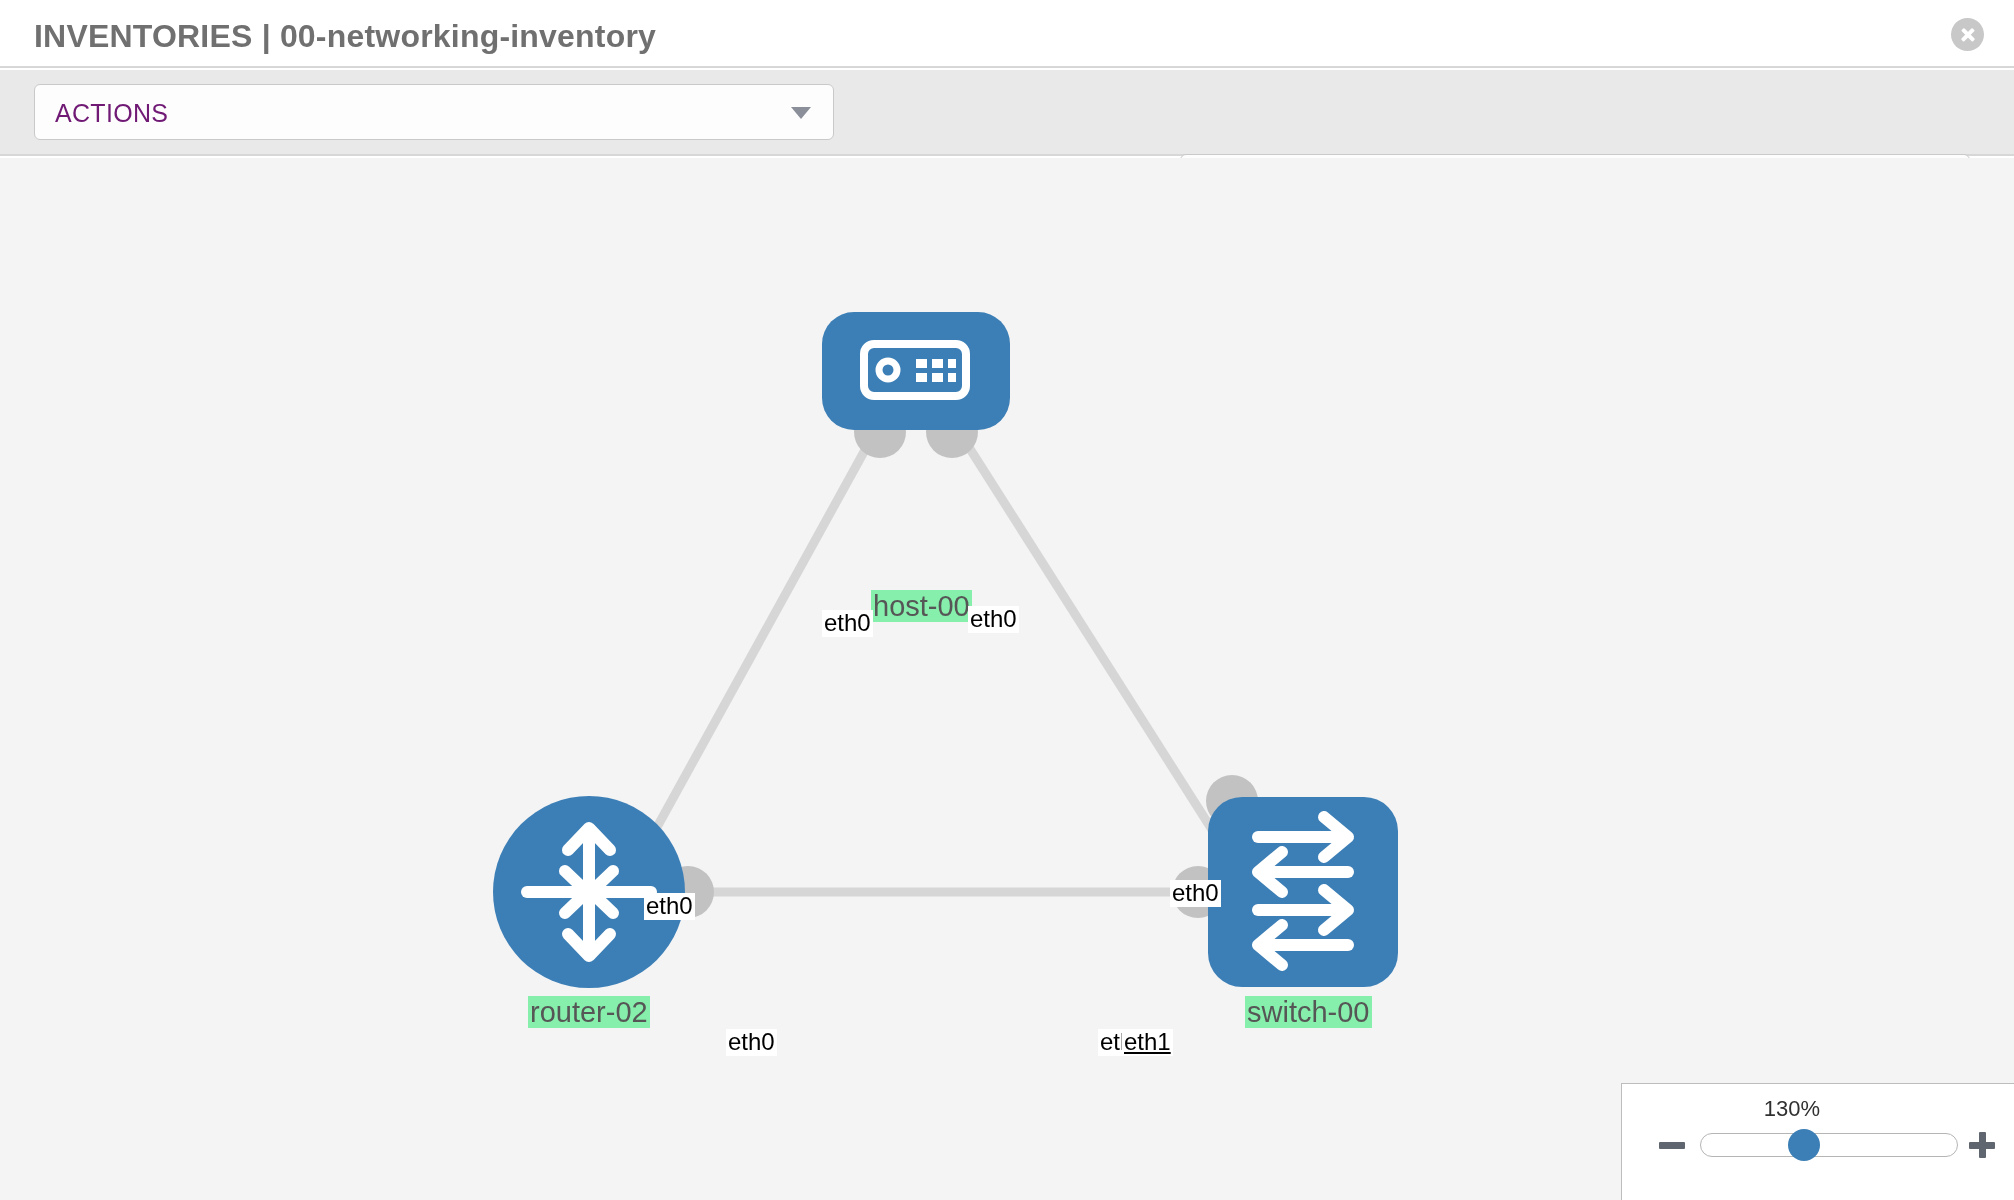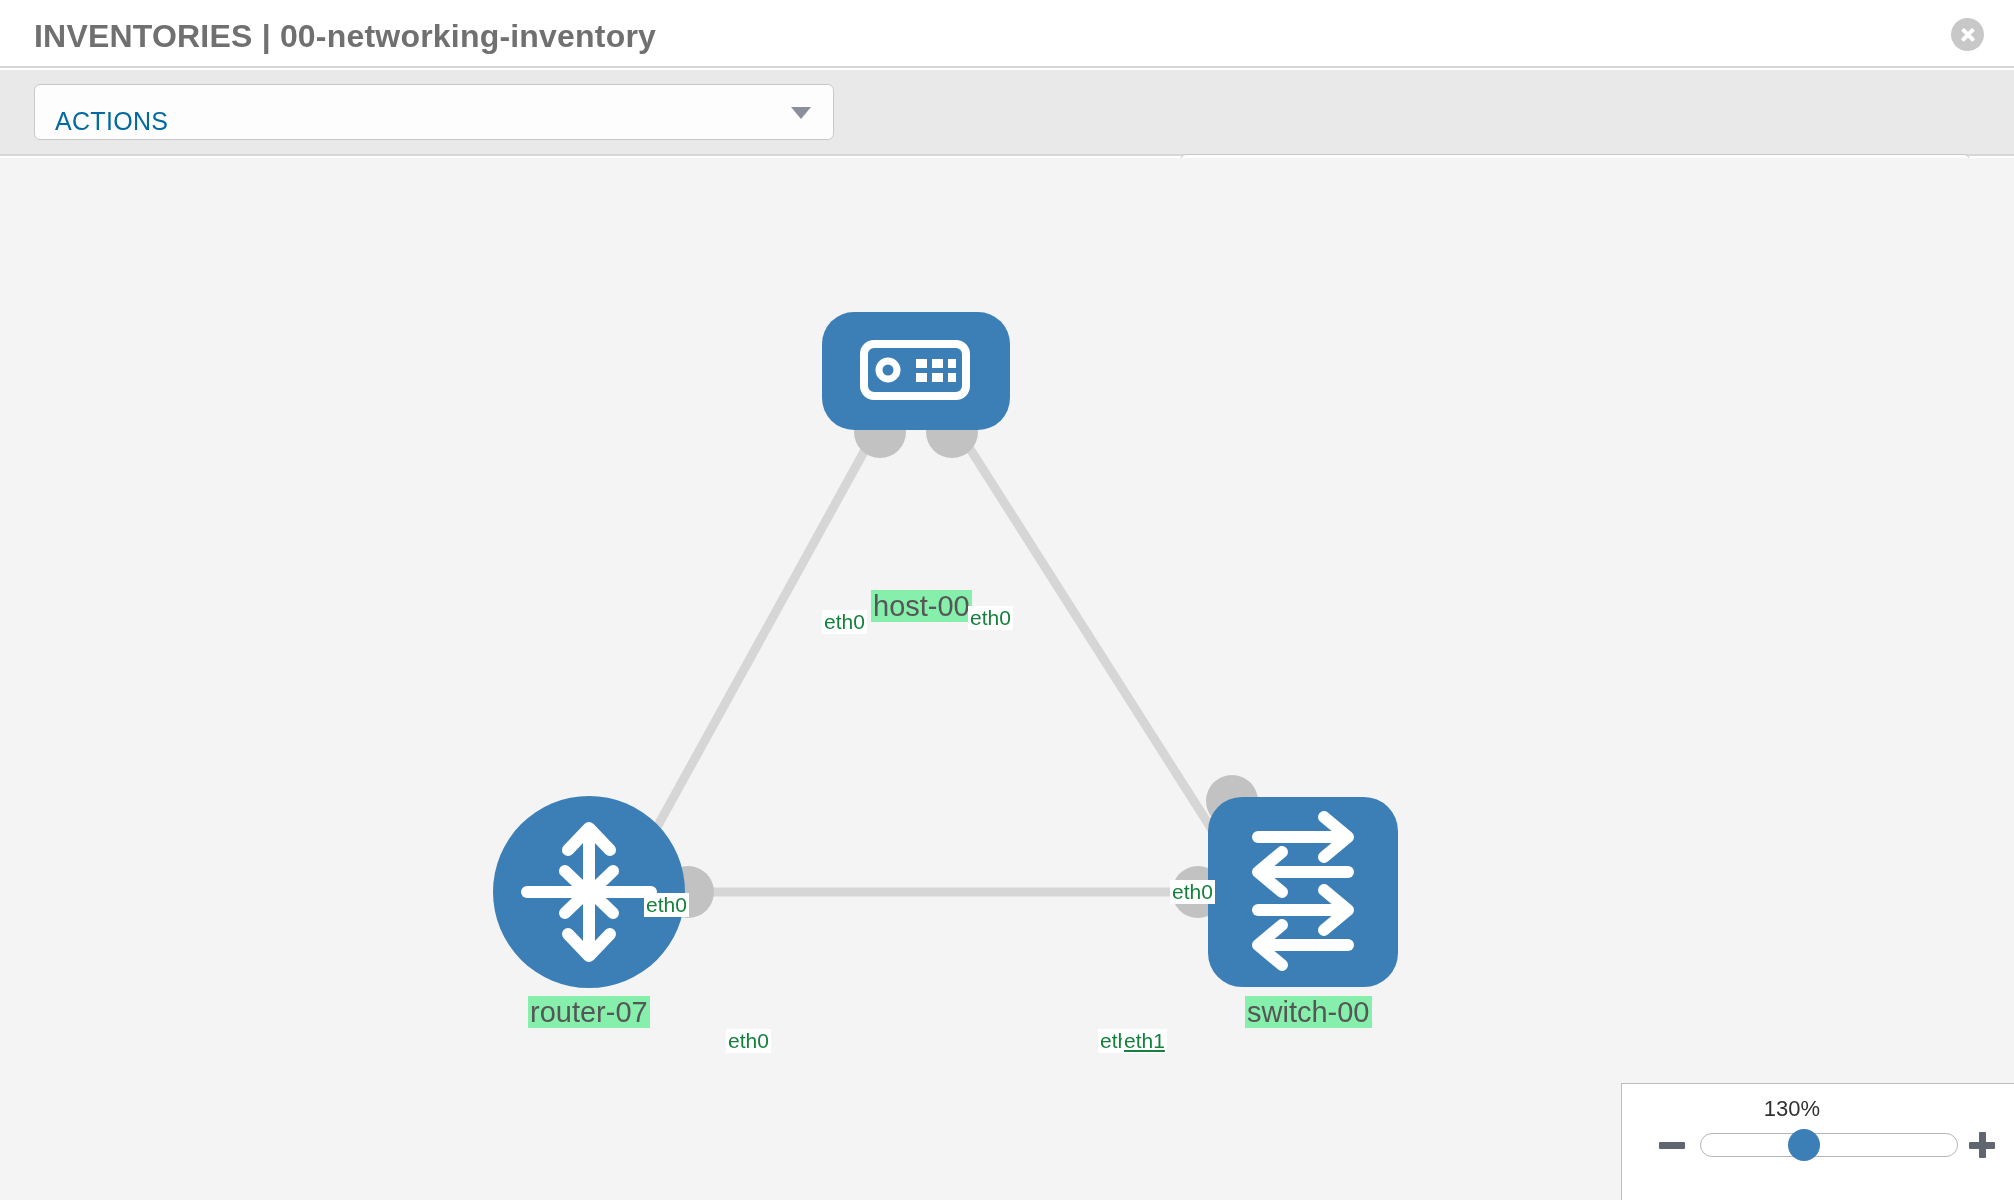--- a/index.html
+++ b/index.html
@@ -83,23 +83,22 @@
     border: 1px solid #c9c9c9;
     border-radius: 6px;
     box-sizing: border-box;
     cursor: pointer;
   }
   .actions-select .sel-label {
     position: absolute;
     left: 20px;
     top: 14px;
     font-size: 25px;
-    color: #0369a1;
+    color: #701a75;
     letter-spacing: 0.3px;
-    margin-top: 8px;
   }
   .caret {
     position: absolute;
     right: 22px;
     top: 50%;
     margin-top: -5px;
     width: 0; height: 0;
     border-left: 10px solid transparent;
     border-right: 10px solid transparent;
     border-top: 12px solid #8a8f99;
@@ -158,22 +157,22 @@
     position: absolute;
     font-size: 29px;
     color: #565656;
     background: #86efac;
     white-space: nowrap;
     padding: 0 2px;
     line-height: 1.12;
   }
   .iface-label {
     position: absolute;
-    font-size: 21px;
-    color: #15803d;
+    font-size: 24px;
+    color: #000000;
     background: #ffffff;
     white-space: nowrap;
     padding: 0 2px;
     line-height: 1.12;
   }
 
   
   .zoom-panel {
     position: absolute;
     left: 1621px;
@@ -347,21 +346,21 @@
           <line x1="1258" y1="752" x2="1344" y2="752"></line>
           <polyline points="1324,732 1348,752 1324,772"></polyline>
 
           <line x1="1348" y1="787" x2="1262" y2="787"></line>
           <polyline points="1282,767 1258,787 1282,807"></polyline>
         </g>
       </g>
     </svg>
 
     <div class="node-label" style="left:871px; top:432px;">host-00</div>
-    <div class="node-label" style="left:528px; top:838px;">router-07</div>
+    <div class="node-label" style="left:528px; top:838px;">router-02</div>
     <div class="node-label" style="left:1245px; top:838px;">switch-00</div>
 
     <div class="iface-label" style="left:822px; top:452px;">eth0</div>
     <div class="iface-label" style="left:968px; top:448px;">eth0</div>
     <div class="iface-label" style="left:644px; top:735px;">eth0</div>
     <div class="iface-label" style="left:1170px; top:722px;">eth0</div>
     <div class="iface-label" style="left:726px; top:871px;">eth0</div>
     <div class="iface-label" style="left:1098px; top:871px;">eth0</div>
     <div class="iface-label" style="left:1122px; top:871px;text-decoration:underline;">eth1</div>
   </div>

